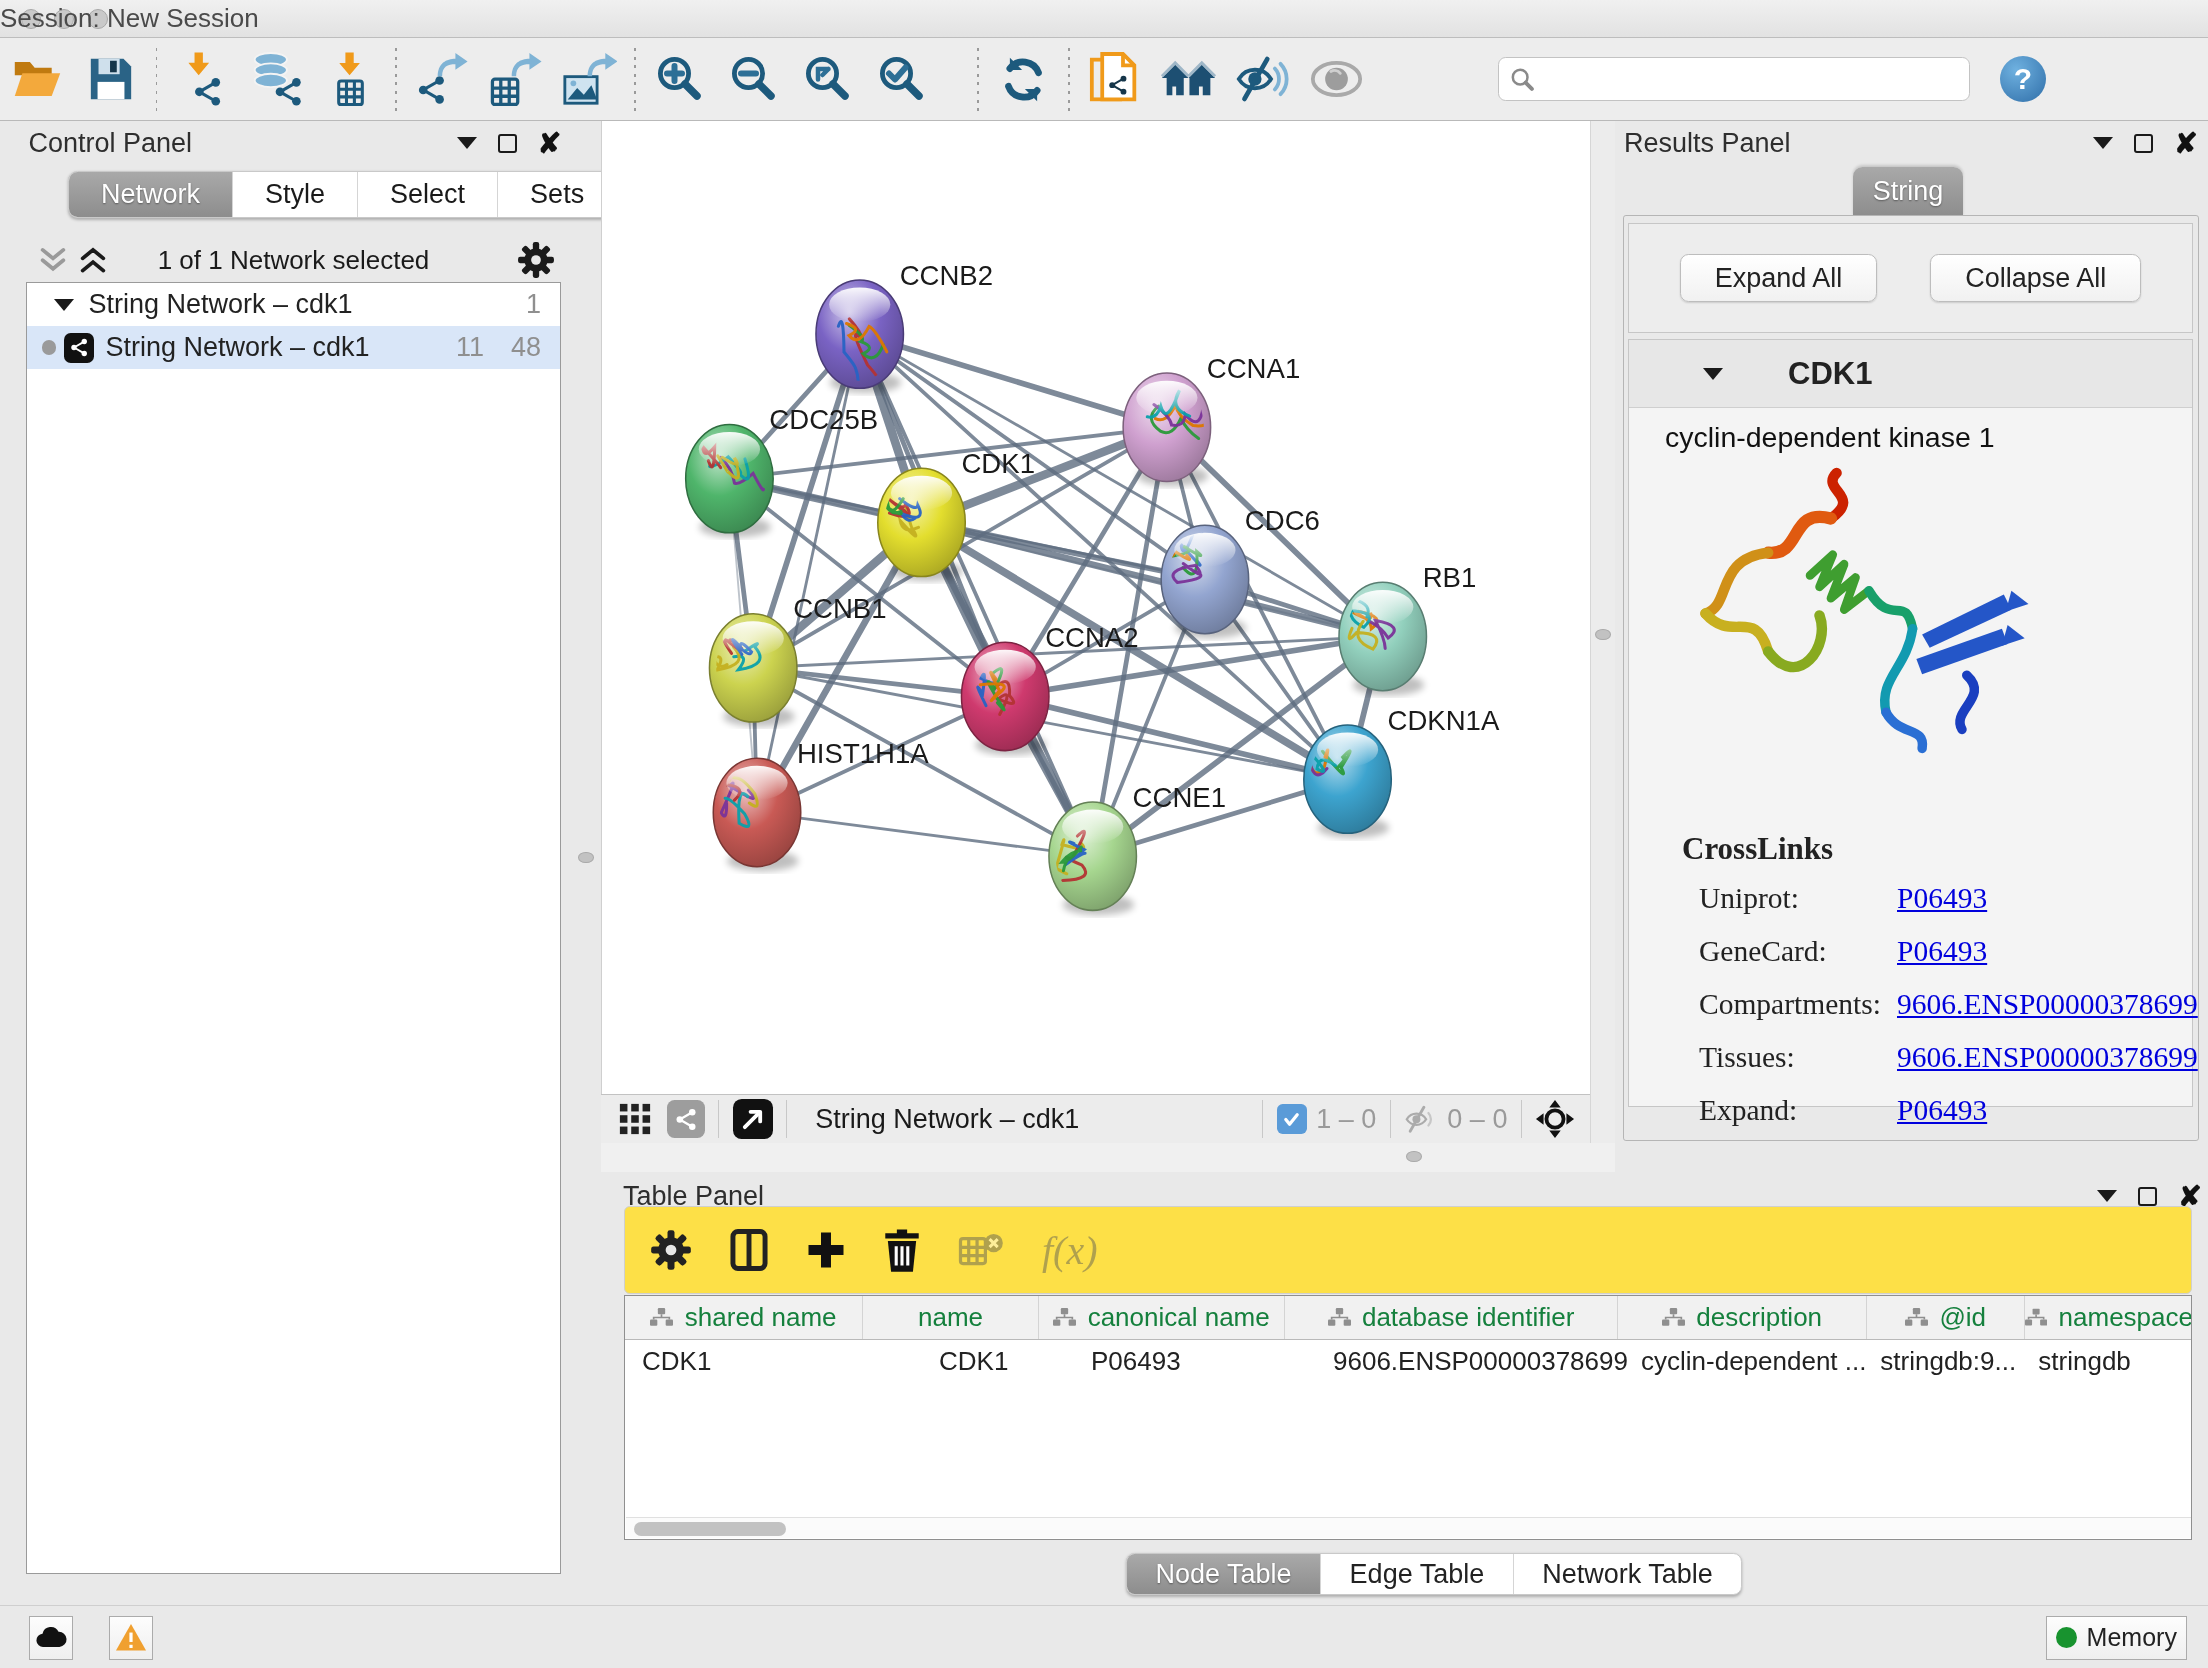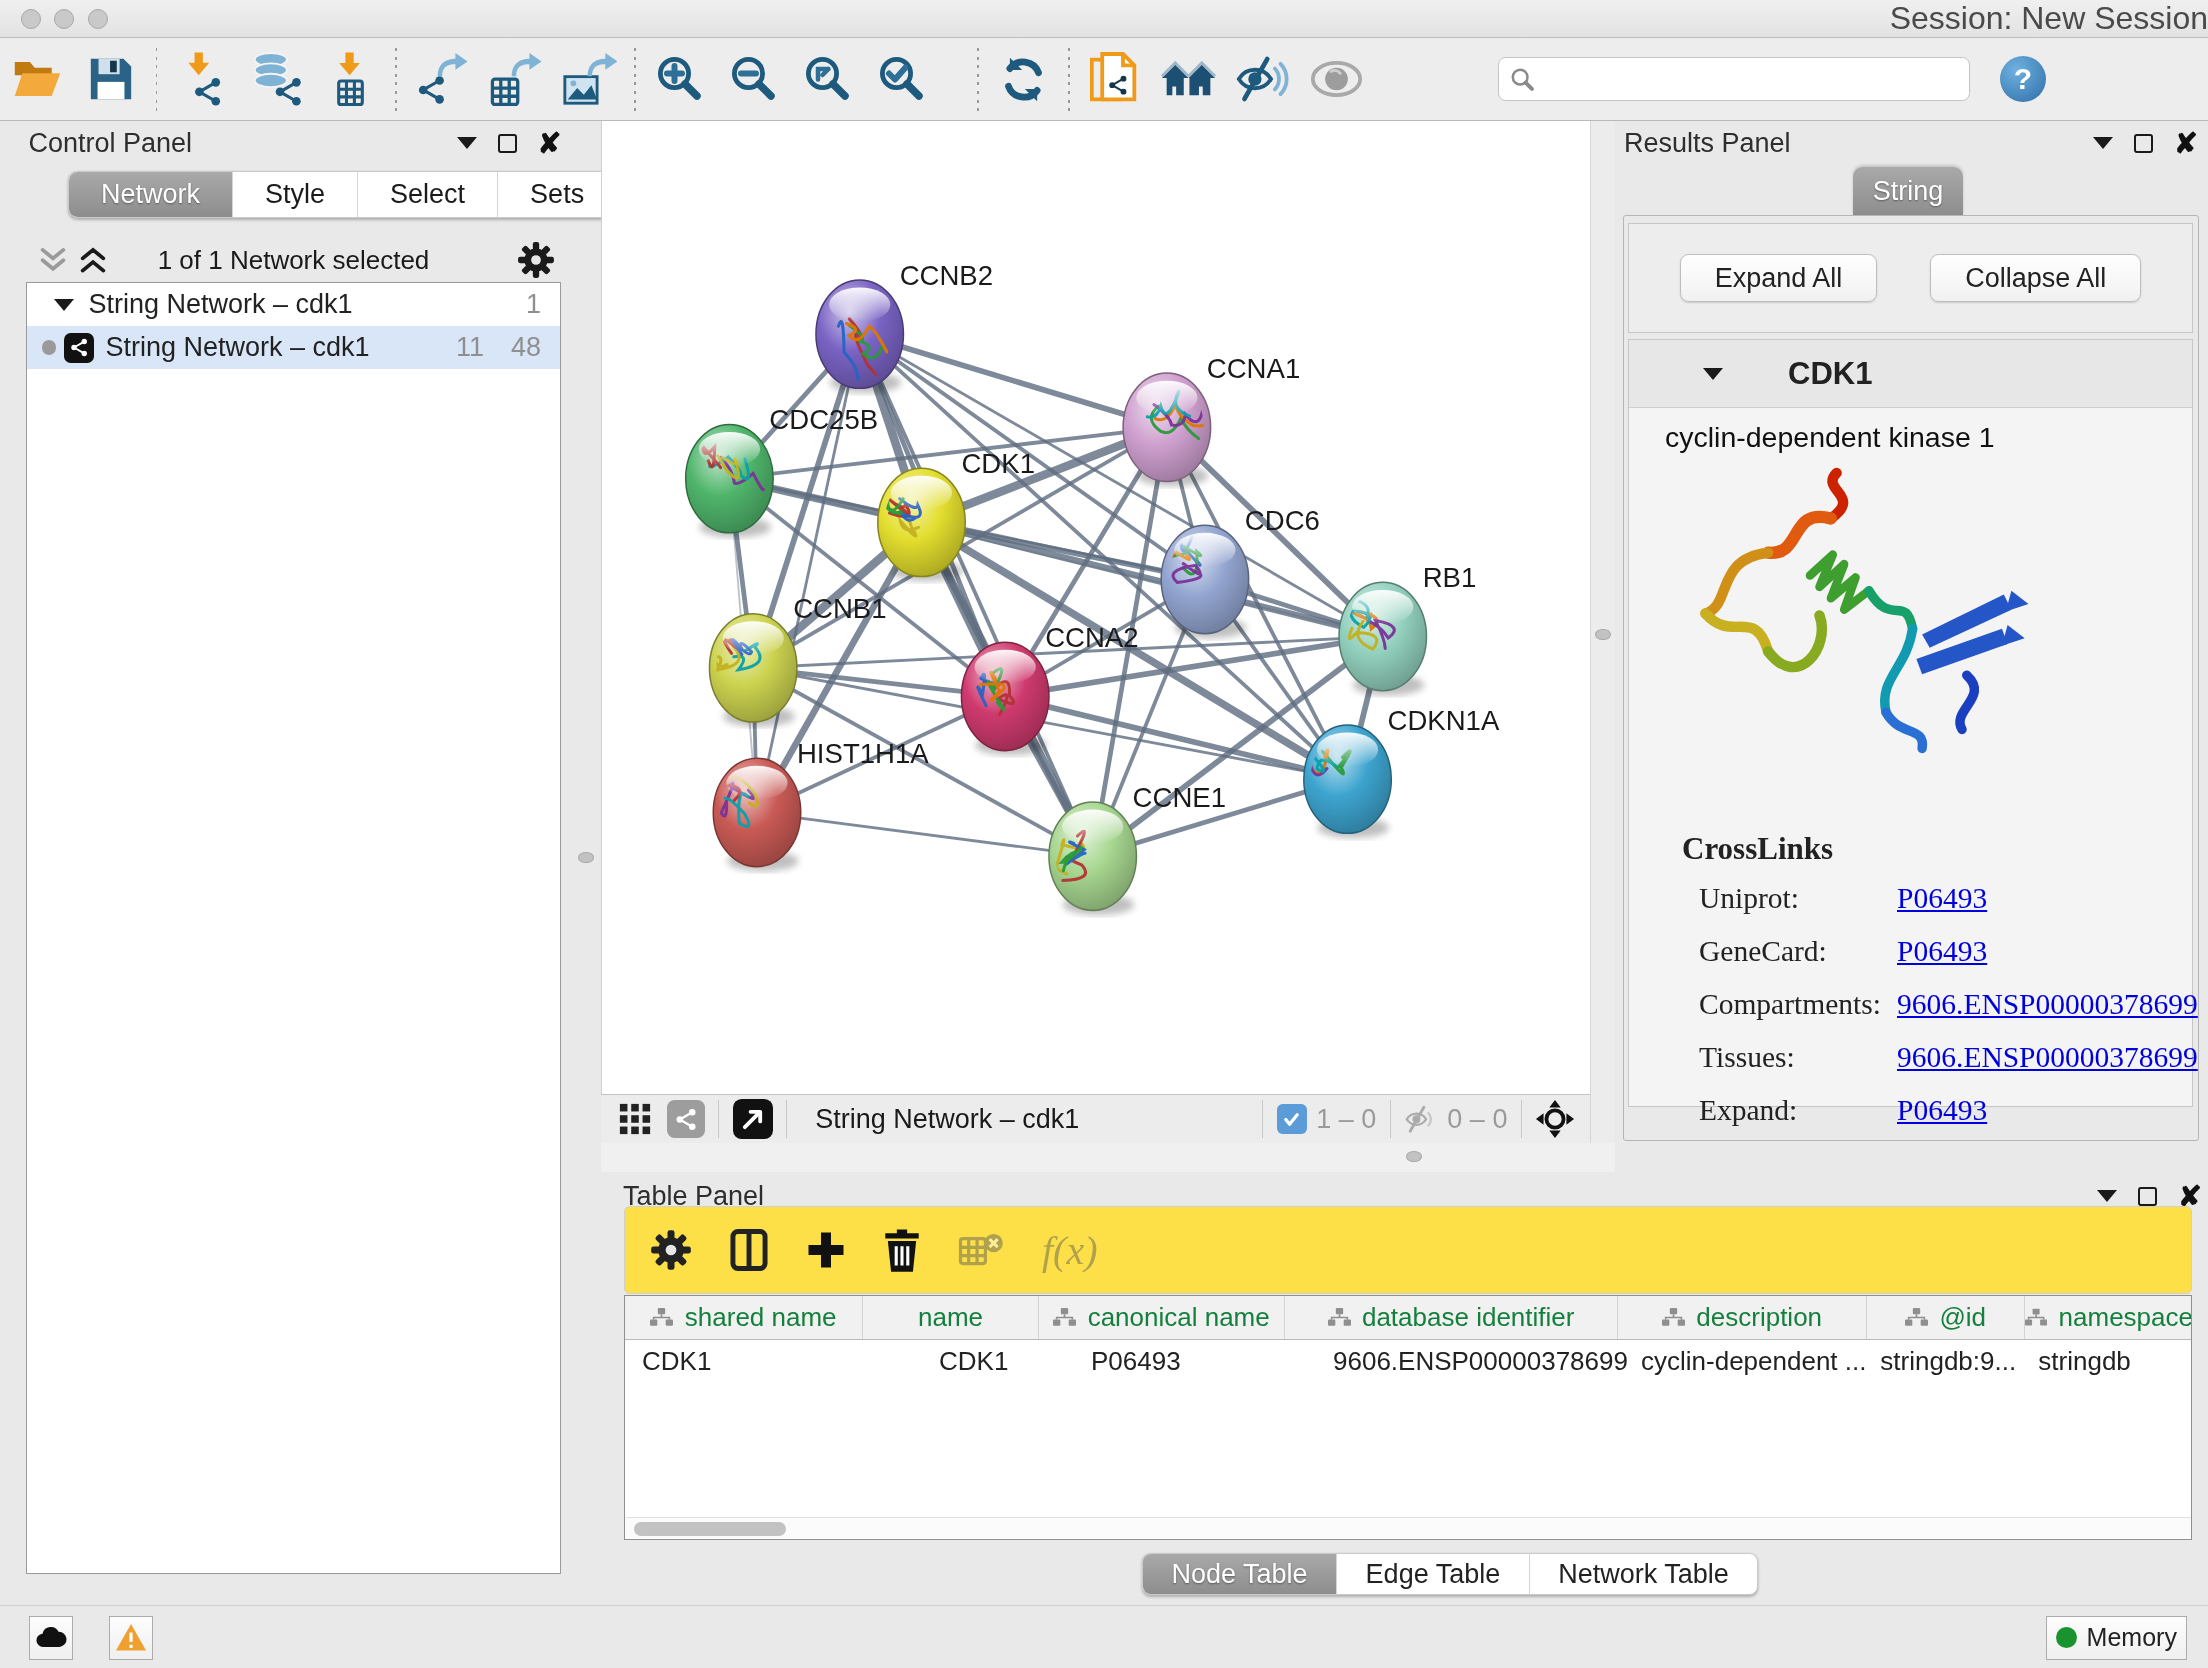--- a/index.html
+++ b/index.html
@@ -6,21 +6,21 @@
   html,body { width:2208px; height:1668px; overflow:hidden; }
   body { font-family:"Liberation Sans", sans-serif; background:#e9e9e9; position:relative; color:#222; }
   .abs { position:absolute; }
 
   
   #titlebar { left:0; top:0; width:2208px; height:38px;
     background:linear-gradient(#f0f0f0,#e2e2e2); border-bottom:1px solid #bdbdbd;
     display:flex; align-items:center; }
   .traffic { width:20px; height:20px; border-radius:50%; background:#c9c9c9; border:1px solid #a8a8a8; margin-left:13.3px; }
   .traffic:first-child { margin-left:21px; }
-  #win-title { position:absolute; left:0; right:0; text-align:right; font-size:32px; color:#4a4a4a; }
+  #win-title { position:absolute; left:0; right:0; text-align:left; font-size:26px; color:#4a4a4a; }
 
   
   #toolbar { left:0; top:38px; width:2208px; height:83px; background:#ededed;
     border-bottom:1px solid #b9b9b9; display:flex; align-items:center; }
   .tbtn { width:74px; height:61px; display:flex; align-items:center; justify-content:center; }
   .tsep { width:1.9px; height:63px; margin:0 7.6px;
     background-image:repeating-linear-gradient(#9a9a9a 0 2.9px, transparent 2.9px 8.6px); }
   #search-field { width:472px; height:44px; background:#fff; border:1px solid #c3c3c3;
     border-radius:7.6px; display:flex; align-items:center; padding:0 11.4px; margin-left:124px; }
   #search-field input { border:none; outline:none; font-size:24px; width:418px; background:transparent; }
@@ -84,21 +84,21 @@
     border:1px solid #cfcfcf; border-radius:5.7px; display:flex; align-items:center; gap:38px; padding-left:25px; }
   #tp-table { left:624px; top:1295px; width:1568px; height:245px; background:#fff; border:1px solid #8f8f8f; overflow:hidden; }
   .tp-head-row { display:flex; height:44px; background:#f1f1f1; border-bottom:1.9px solid #b9b9b9; }
   .tp-col { display:flex; align-items:center; justify-content:center; gap:11.4px;
     font-size:26px; color:#15803d; border-right:1px solid #d4d4d4; flex:none; }
   .tp-data-row { display:flex; height:42px; align-items:center; }
   .tp-cell { font-size:26px; padding-left:17px; flex:none; }
   #tp-hscroll { position:absolute; left:1px; bottom:1px; width:1565px; height:21px; background:#fbfbfb; border-top:1px solid #e0e0e0; }
   #tp-hthumb { position:absolute; left:7.6px; top:3.8px; width:152px; height:14.3px; background:#c2c2c2; border-radius:7.6px; }
   #tp-tabs { left:1126px; top:1553px; height:42px; display:flex; border-radius:8.6px; overflow:hidden;
-    border:1px solid #c9c9c9; background:#fff; box-shadow:0 1.9px 2.9px rgba(0,0,0,.25);margin-left:16px; }
+    border:1px solid #c9c9c9; background:#fff; box-shadow:0 1.9px 2.9px rgba(0,0,0,.25); }
   .tp-tab { padding:0 28.5px; display:flex; align-items:center; font-size:27px; border-left:1px solid #d5d5d5; }
   .tp-tab:first-child { border-left:none; }
   .tp-tab.active { background:linear-gradient(#a9a9a9,#8d8d8d); color:#fff; text-shadow:0 1px 1.9px rgba(0,0,0,.4); }
 
   
   #statusbar { left:0; top:1605px; width:2208px; height:63px; background:#e9e9e9; border-top:1px solid #cfcfcf; }
   .sb-btn { position:absolute; top:9.5px; width:44px; height:44px; background:linear-gradient(#fdfdfd,#efefef);
     border:1px solid #ababab; display:flex; align-items:center; justify-content:center; }
   #memory-btn { position:absolute; top:9.5px; right:21px; width:141px; height:44px;
     background:linear-gradient(#fdfdfd,#efefef); border:1px solid #ababab;

